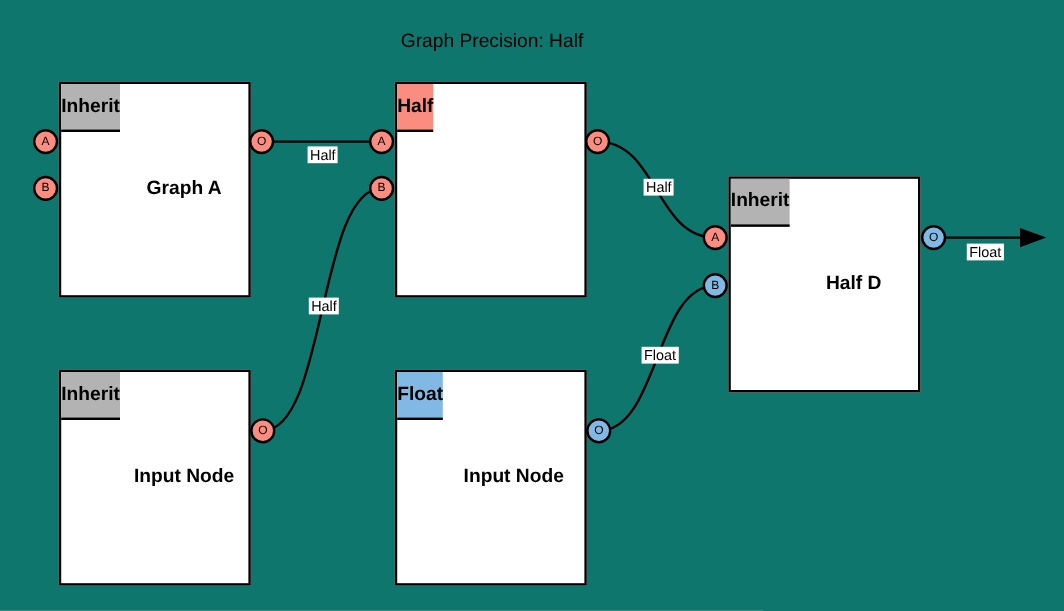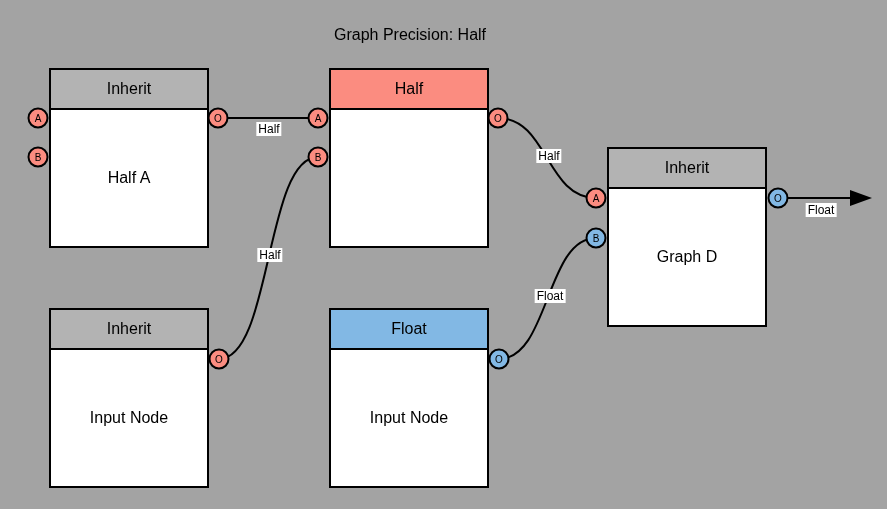--- a/index.html
+++ b/index.html
@@ -1,29 +1,29 @@
 <!DOCTYPE html>
 <html><head>
 <meta charset="utf-8">
 <style>
   html,body { margin:0; padding:0; }
   .canvas {
     position:relative; width:887px; height:509px;
-    background:#a3a3a3; overflow:hidden;
+    background:#0f766e; overflow:hidden;
     font-family:"Liberation Sans", sans-serif; color:#000;
   }
   .title {
     position:absolute; top:26px; left:310px; width:200px;
     text-align:center; font-size:16px;
   }
   svg.edges { position:absolute; left:0; top:0; z-index:1; }
   .node {
     position:absolute; width:160px; height:180px;
     border:2px solid #000; box-sizing:border-box; background:#fff;
-    display:flex; flex-direction:column; z-index:2;
+    display:flex; flex-direction:row; z-index:2;font-weight:bold;
   }
   .node-header {
     height:38px; border-bottom:2px solid #000;
     display:flex; align-items:center; justify-content:center;
     font-size:16px; flex:none;
   }
   .node-body {
     flex:1; display:flex; align-items:center; justify-content:center;
     font-size:16px;
   }
@@ -57,30 +57,30 @@
     <path d="M 218 118 L 318 118" stroke="#000" stroke-width="2" fill="none"></path>
     <path d="M 219 359 C 272 359 265 157 318 157" stroke="#000" stroke-width="2" fill="none"></path>
     <path d="M 498 118 C 548 118 546 198 596 198" stroke="#000" stroke-width="2" fill="none"></path>
     <path d="M 499 359 C 549 359 546 238 596 238" stroke="#000" stroke-width="2" fill="none"></path>
     <path d="M 778 198 L 851 198" stroke="#000" stroke-width="2" fill="none"></path>
     <polygon points="872,198 850,190 850,206" fill="#000"></polygon>
   </svg>
 
   <div class="node" id="node-a">
     <div class="node-header" style="background-color: rgb(179, 179, 179);">Inherit</div>
-    <div class="node-body">Half A</div>
+    <div class="node-body">Graph A</div>
   </div>
 
   <div class="node" id="node-b">
     <div class="node-header" style="background-color: rgb(251, 140, 128);">Half</div>
   </div>
 
   <div class="node" id="node-d">
     <div class="node-header" style="background-color: rgb(179, 179, 179);">Inherit</div>
-    <div class="node-body">Graph D</div>
+    <div class="node-body">Half D</div>
   </div>
 
   <div class="node" id="input-left">
     <div class="node-header" style="background-color: rgb(179, 179, 179);">Inherit</div>
     <div class="node-body">Input Node</div>
   </div>
 
   <div class="node" id="input-mid">
     <div class="node-header" style="background-color: rgb(130, 184, 228);">Float</div>
     <div class="node-body">Input Node</div>

